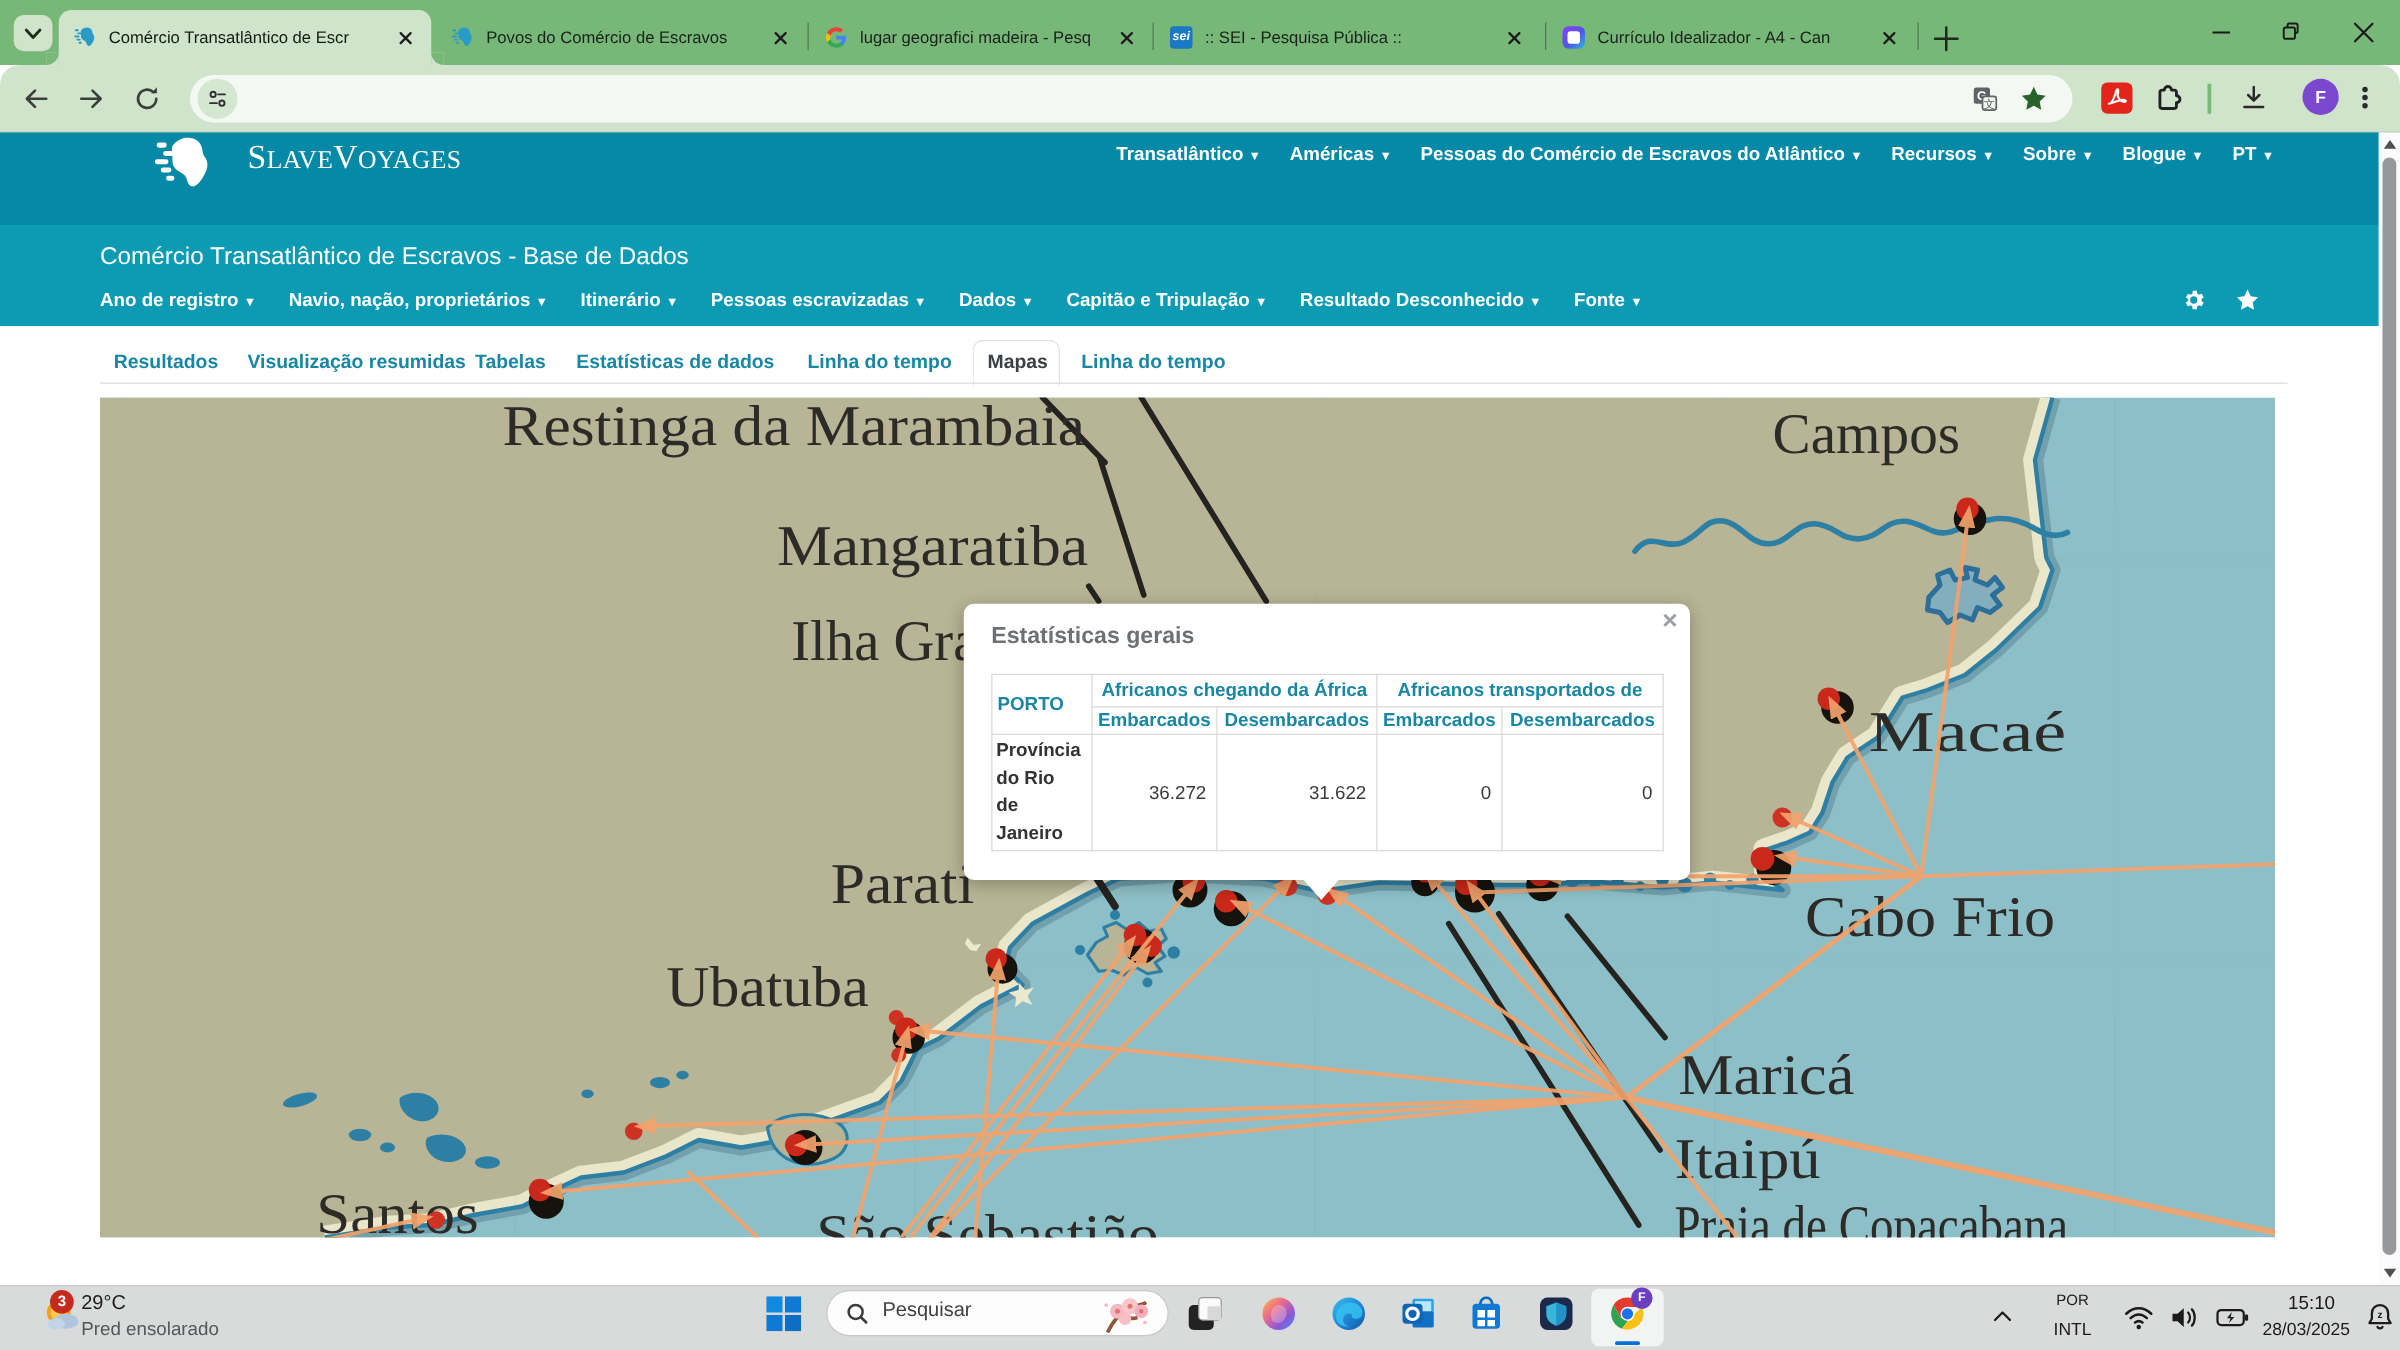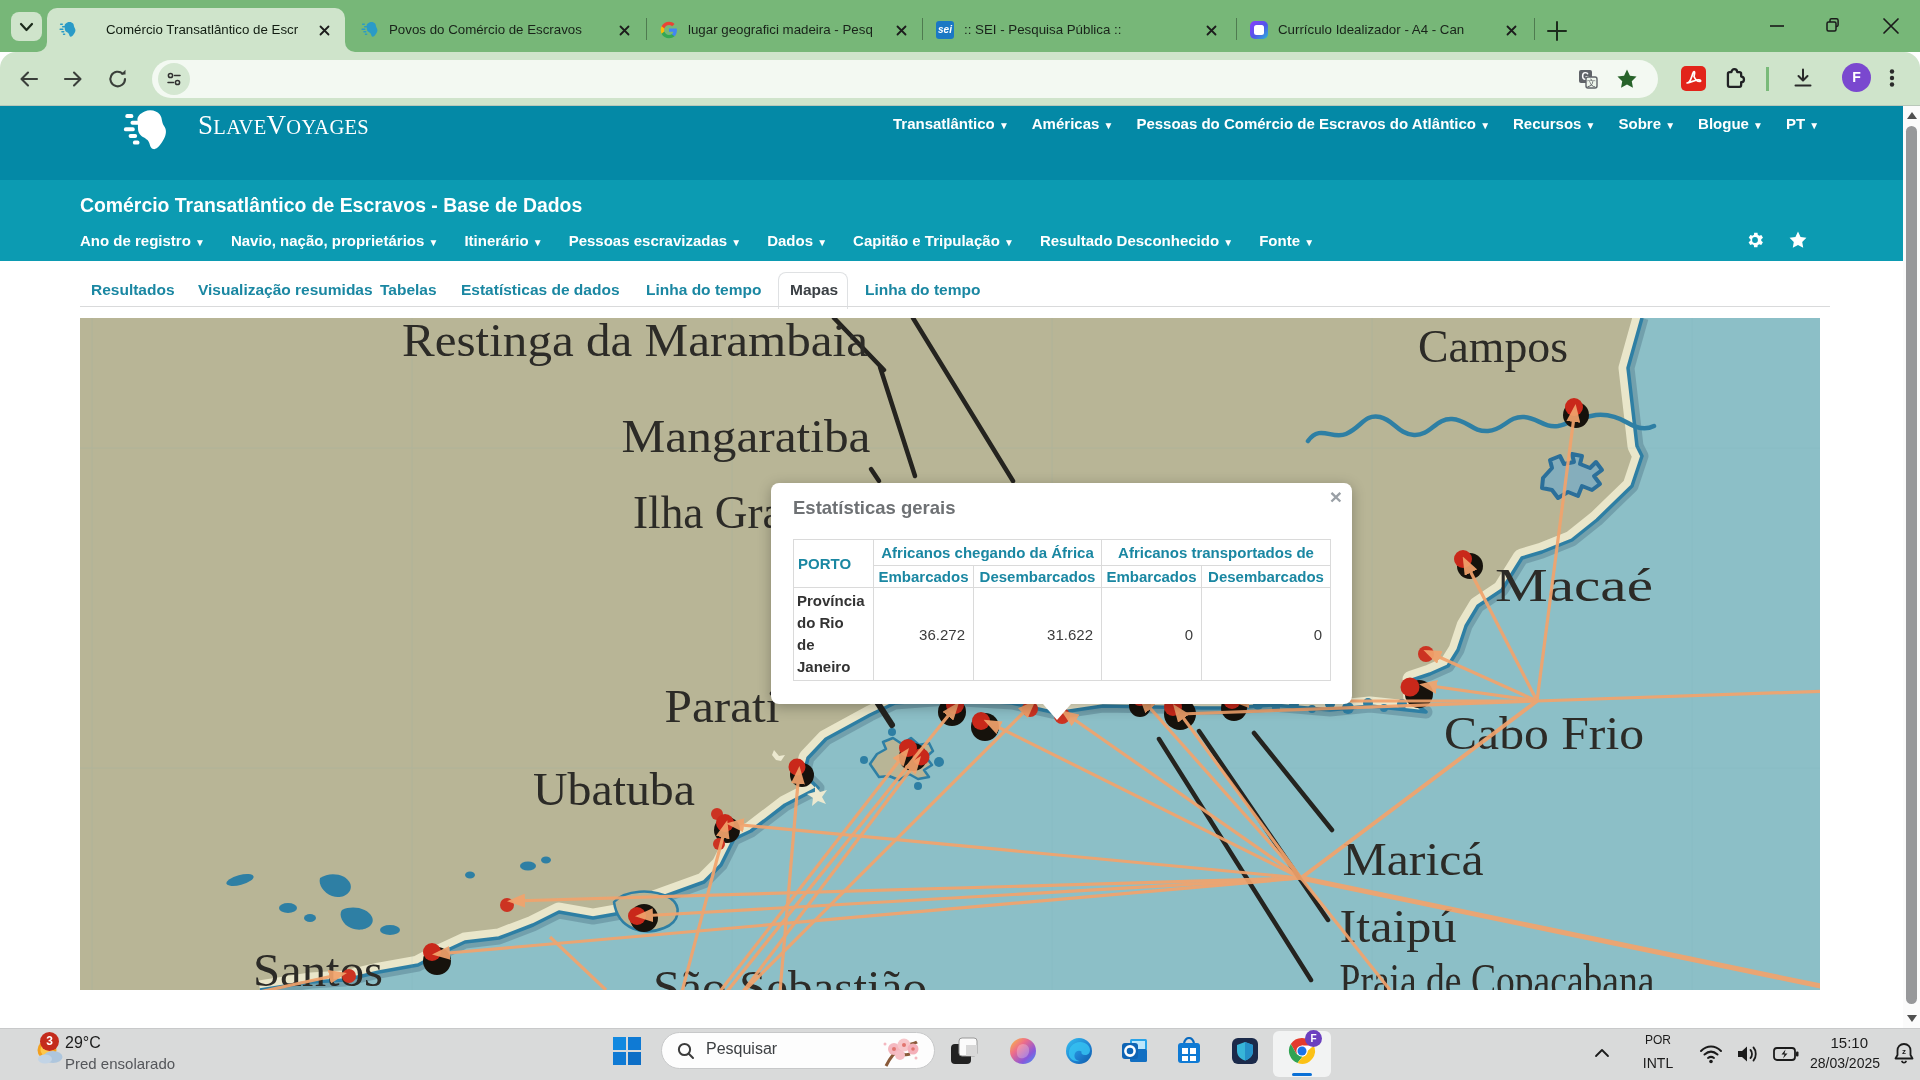--- a/index.html
+++ b/index.html
@@ -58,21 +58,21 @@
       <path d="M10 12 L15.5 18 L21 12" stroke="#1c2b1c" stroke-width="2.2" fill="none" stroke-linecap="round" stroke-linejoin="round"></path>
     </svg>
 </div>
 
 <div class="abs tab" style="left:47px; width:298px; background:#cfe4cb;">
   <svg class="fav" viewBox="-1 -1 19 19">
       <g fill="#2a9bc7" transform="scale(0.95)">
         <use href="#africa"></use>
       </g>
     </svg>
-  <div class="title" style="width:258px; color:#121d12;margin-left:19px;">Comércio Transatlântico de Escr</div>
+  <div class="title" style="width:258px; color:#121d12;">Comércio Transatlântico de Escr</div>
   <svg class="cl" style="left:270px;" viewBox="0 0 15 15">
       <path d="M3.5 3.5 L11.5 11.5 M11.5 3.5 L3.5 11.5" stroke="#1c1c1c" stroke-width="1.8" stroke-linecap="round"></path>
     </svg>
 </div>
 <div class="abs" style="left:37px; top:42px; width:10px; height:10px; background:#cfe4cb;"></div>
 <div class="abs" style="left:37px; top:42px; width:10px; height:10px; background:#77b778; border-bottom-right-radius:10px;"></div>
 <div class="abs" style="left:345px; top:42px; width:10px; height:10px; background:#cfe4cb;"></div>
 <div class="abs" style="left:345px; top:42px; width:10px; height:10px; background:#77b778; border-bottom-left-radius:10px;"></div>
 
 <div class="abs tab" style="left:349px; width:296px;">
@@ -195,21 +195,21 @@
     <span>Transatlântico <span style="font-size:10px;">▼</span></span>
     <span>Américas <span style="font-size:10px;">▼</span></span>
     <span>Pessoas do Comércio de Escravos do Atlântico <span style="font-size:10px;">▼</span></span>
     <span>Recursos <span style="font-size:10px;">▼</span></span>
     <span>Sobre <span style="font-size:10px;">▼</span></span>
     <span>Blogue <span style="font-size:10px;">▼</span></span>
     <span>PT <span style="font-size:10px;">▼</span></span>
   </div>
 </div>
 <div class="abs" id="band2">
-  <div style="position:absolute; left:80px; top:14px; color:#fff; font-size:19.4px; font-weight:bold;">Comércio Transatlântico de Escravos - Base de Dados</div>
+  <div style="position:absolute; left:80px; top:14px; color:#fff; font-size:19.4px; font-weight:normal;">Comércio Transatlântico de Escravos - Base de Dados</div>
   <div style="position:absolute; left:80px; top:52px; display:flex; gap:26px;" class="topnav">
     <span>Ano de registro <span style="font-size:10px;">▼</span></span>
     <span>Navio, nação, proprietários <span style="font-size:10px;">▼</span></span>
     <span>Itinerário <span style="font-size:10px;">▼</span></span>
     <span>Pessoas escravizadas <span style="font-size:10px;">▼</span></span>
     <span>Dados <span style="font-size:10px;">▼</span></span>
     <span>Capitão e Tripulação <span style="font-size:10px;">▼</span></span>
     <span>Resultado Desconhecido <span style="font-size:10px;">▼</span></span>
     <span>Fonte <span style="font-size:10px;">▼</span></span>
   </div>

